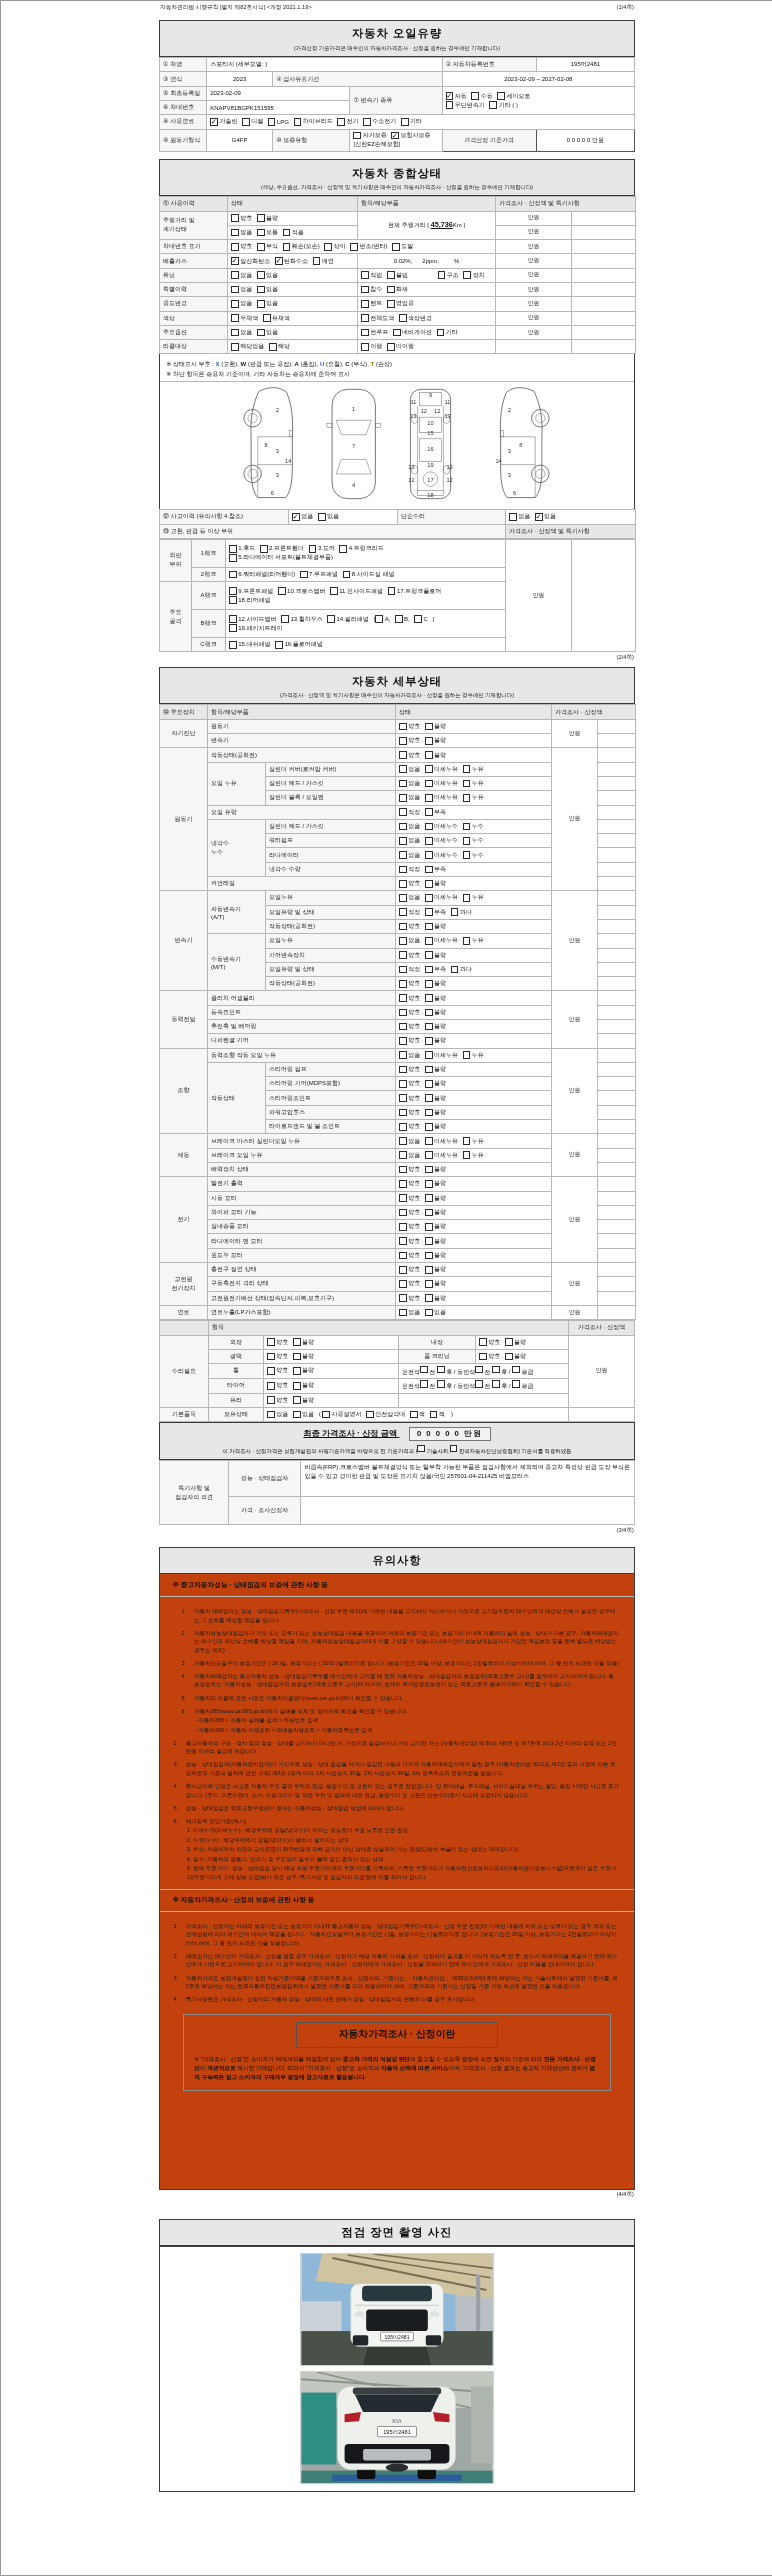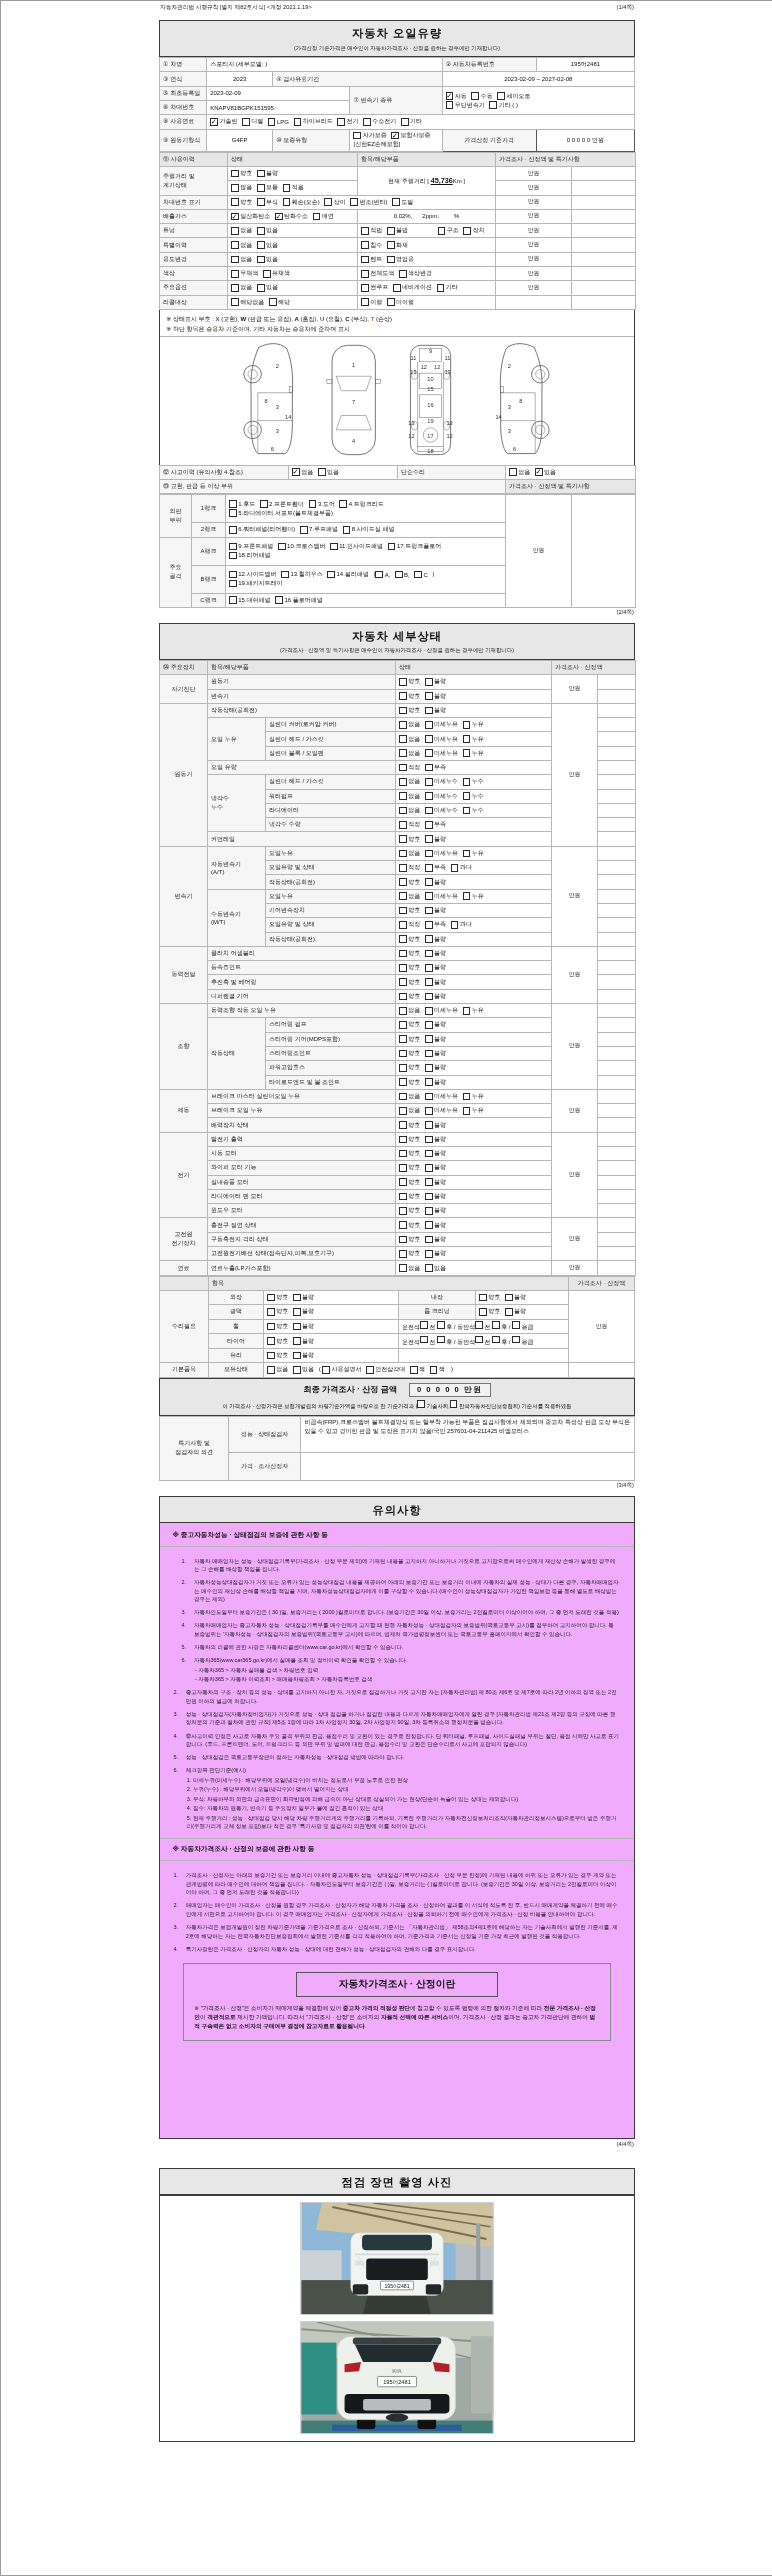--- a/index.html
+++ b/index.html
@@ -50,25 +50,25 @@
   .blue{color:#2b57c0;font-weight:bold;}
   .orange{color:#c07a1d;font-weight:bold;}
   .bk{font-weight:bold;}
   .diagram{text-align:center;padding:3.1px 0 4.1px 0;}
   .diagram svg{display:block;margin:0 auto;}
   .dline{fill:none;stroke:#5a5a5a;stroke-width:1.6;}
   .dthin{fill:none;stroke:#6a6a6a;stroke-width:1;}
   .dnum{font-size:11px;fill:#333;}
   
   .finalbox{border:1px solid #3a3a3a;background:#e7e7e7;padding:4.1px 5.2px 4.6px 5.2px;margin-top:0;}
-  .finalbox .l1{text-align:center;font-size:8.2px;font-weight:bold;}
+  .finalbox .l1{text-align:center;font-size:8.2px;font-weight:bold;text-decoration:underline;}
   .finalbox .amount{display:inline-block;border:0.5px solid #777;background:#f2f2f2;padding:1px 7.2px;margin-left:9.3px;font-size:7.7px;letter-spacing:1.5px;}
   .finalbox .l2{text-align:center;font-size:5.4px;margin-top:3.6px;font-weight:normal;}
   
-  .nbody{border:1px solid #3a3a3a;border-top:none;background:#f0abfc;padding:1px 0 5.2px 0;min-height:616px;box-sizing:border-box;}
+  .nbody{border:1px solid #3a3a3a;border-top:none;background:#c2410c;padding:1px 0 5.2px 0;min-height:616px;box-sizing:border-box;}
   .nbanner{border-bottom:0.5px solid #b7b7b7;padding:6.2px 12.4px;font-size:6.7px;font-weight:bold;}
   .nbanner.mid{border-top:0.5px solid #b7b7b7;margin-top:7.2px;}
   .nlist{padding:5.2px 13.4px 0 13.4px;}
   .nitem{display:flex;font-size:5.5px;line-height:1.55;margin:4.6px 0;color:#1c1c1c;}
   .nitem .no{width:12.4px;flex:none;}
   .nitem.inner{margin-left:8.2px;}
   .nsub{margin:1px 0 0 1px;}
   .vbox{border:0.5px solid #8a8a8a;margin:10.3px 23px 4.1px 23px;padding:7.2px 7.2px 8.2px 7.2px;}
   .vbox .vtitle{border:0.5px solid #555;width:196px;margin:0 auto;text-align:center;font-size:9.8px;font-weight:bold;padding:5.2px 2.1px;}
   .vbox .vtext{font-size:5.7px;line-height:1.6;margin-top:7.2px;padding:0 3.1px;}
@@ -176,20 +176,24 @@
                 <span class="bx ck"></span>
                 <span class="lb">보험사보증</span>
               </span><span>[신한EZ손해보험]</span></td>
             <td class="hd pb ac">가격산정 기준가격</td>
             <td class="pb tc">0 0 0 0 0 만원</td>
           </tr>
         </tbody>
       </table>
     </div>
 
+  <div class="sect">
+    <h2>자동차 종합상태</h2>
+    <div class="ss">(색상, 주요옵션, 가격조사 · 산정액 및 특기사항은 매수인이 자동차가격조사 · 산정을 원하는 경우에만 기재합니다)</div>
+  </div>
   <div id="t-overall">
       <table class="frm">
         <colgroup>
           <col style="width: 68px;">
           <col style="width: 130px;">
           <col style="width: 138px;">
           <col style="width: 76px;">
           <col style="width: 64px;">
         </colgroup>
         <tbody>
@@ -1312,21 +1316,21 @@
           </tr>
           <tr>
             <td class="hd ac wrap h48">가격 · 조사산정자</td>
             <td>&nbsp;</td>
           </tr>
         </tbody>
       </table>
     </div>
   <div class="pgmark">(3/4쪽)</div>
 
-  <div class="sect" style="margin-top:3px">
+  <div class="sect" style="margin-top:9px">
     <h2>유의사항</h2>
   </div>
   <div class="nbody">
     <div class="nbanner">※ 중고자동차성능 · 상태점검의 보증에 관한 사항 등</div>
     <div class="nlist" id="nlistA">
         <div class="nitem inner">
           <div class="no">1.</div>
           <div>자동차 매매업자는 성능 · 상태점검기록부(가격조사 · 산정 부분 제외)에 기재된 내용을 고지하지 아니하거나 거짓으로 고지함으로써 매수인에게 재산상 손해가 발생한 경우에는 그 손해를 배상할 책임을 집니다.</div>
         </div>
         <div class="nitem inner">

